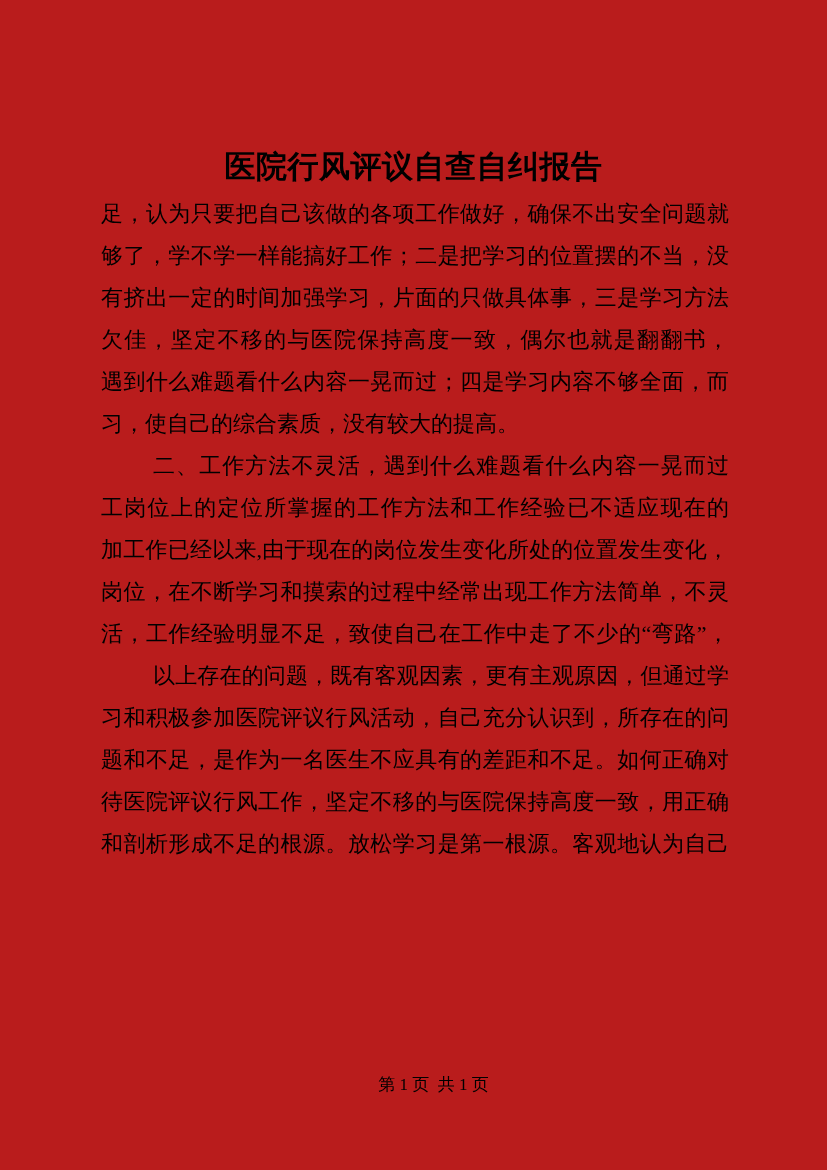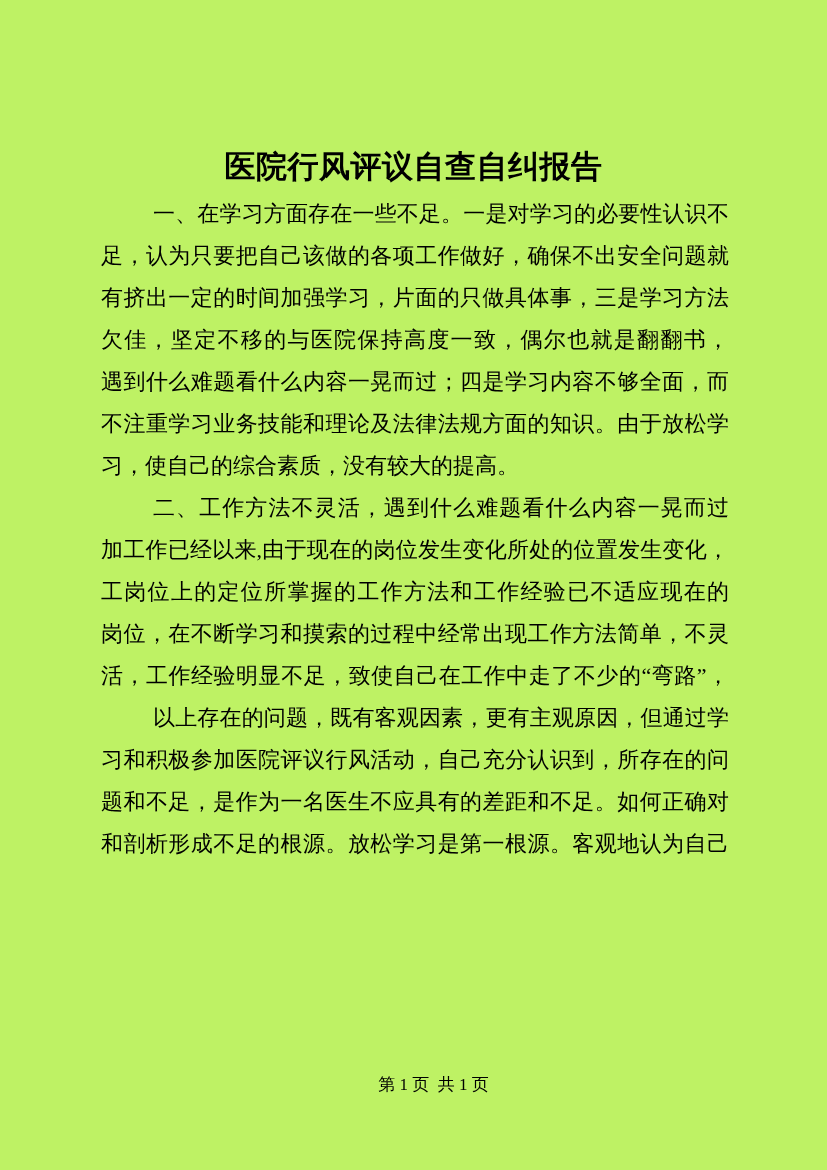--- a/index.html
+++ b/index.html
@@ -5,21 +5,21 @@
   html, body {
     margin: 0;
     padding: 0;
     background: #ffffff;
   }
   .page {
     position: relative;
     width: 827px;
     height: 1170px;
     margin: 0;
-    background: #bef264;
+    background: #b91c1c;
     color: #000000;
     box-sizing: border-box;
     padding-top: 145px;
     overflow: hidden;
     font-family: "Liberation Serif", "DejaVu Serif", serif;
   }
   .doc-title {
     margin: 0;
     text-align: center;
     font-size: 31px;
@@ -67,41 +67,41 @@
 </head>
 <body>
 
 <div class="page">
 
   <h1 class="doc-title">医院行风评议自查自纠报告</h1>
 
   <div class="doc-body">
 
     <div class="para">
-      <div class="line first">一、在学习方面存在一些不足。一是对学习的必要性认识不</div>
       <div class="line">足，认为只要把自己该做的各项工作做好，确保不出安全问题就</div>
+      <div class="line">够了，学不学一样能搞好工作；二是把学习的位置摆的不当，没</div>
       <div class="line">有挤出一定的时间加强学习，片面的只做具体事，三是学习方法</div>
       <div class="line">欠佳，坚定不移的与医院保持高度一致，偶尔也就是翻翻书，</div>
       <div class="line">遇到什么难题看什么内容一晃而过；四是学习内容不够全面，而</div>
-      <div class="line">不注重学习业务技能和理论及法律法规方面的知识。由于放松学</div>
       <div class="line end">习，使自己的综合素质，没有较大的提高。</div>
     </div>
 
     <div class="para">
       <div class="line first">二、工作方法不灵活，遇到什么难题看什么内容一晃而过</div>
+      <div class="line">工岗位上的定位所掌握的工作方法和工作经验已不适应现在的</div>
       <div class="line">加工作已经以来,由于现在的岗位发生变化所处的位置发生变化，</div>
-      <div class="line">工岗位上的定位所掌握的工作方法和工作经验已不适应现在的</div>
       <div class="line">岗位，在不断学习和摸索的过程中经常出现工作方法简单，不灵</div>
       <div class="line">活，工作经验明显不足，致使自己在工作中走了不少的“弯路”，</div>
     </div>
 
     <div class="para">
       <div class="line first">以上存在的问题，既有客观因素，更有主观原因，但通过学</div>
       <div class="line">习和积极参加医院评议行风活动，自己充分认识到，所存在的问</div>
       <div class="line">题和不足，是作为一名医生不应具有的差距和不足。如何正确对</div>
+      <div class="line">待医院评议行风工作，坚定不移的与医院保持高度一致，用正确</div>
       <div class="line">和剖析形成不足的根源。放松学习是第一根源。客观地认为自己</div>
     </div>
 
   </div>
 
   <div class="page-footer">第 1 页  共 1 页</div>
 
 </div>
 
 </body></html>

